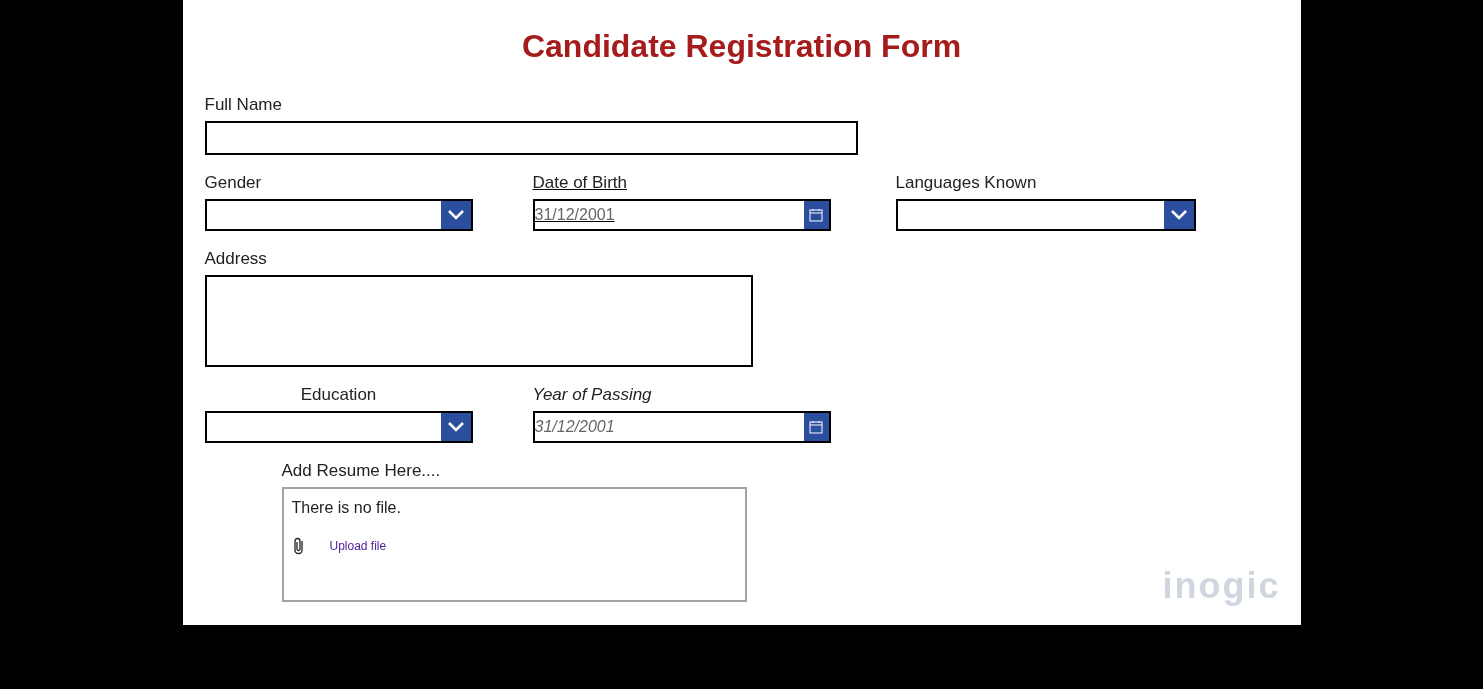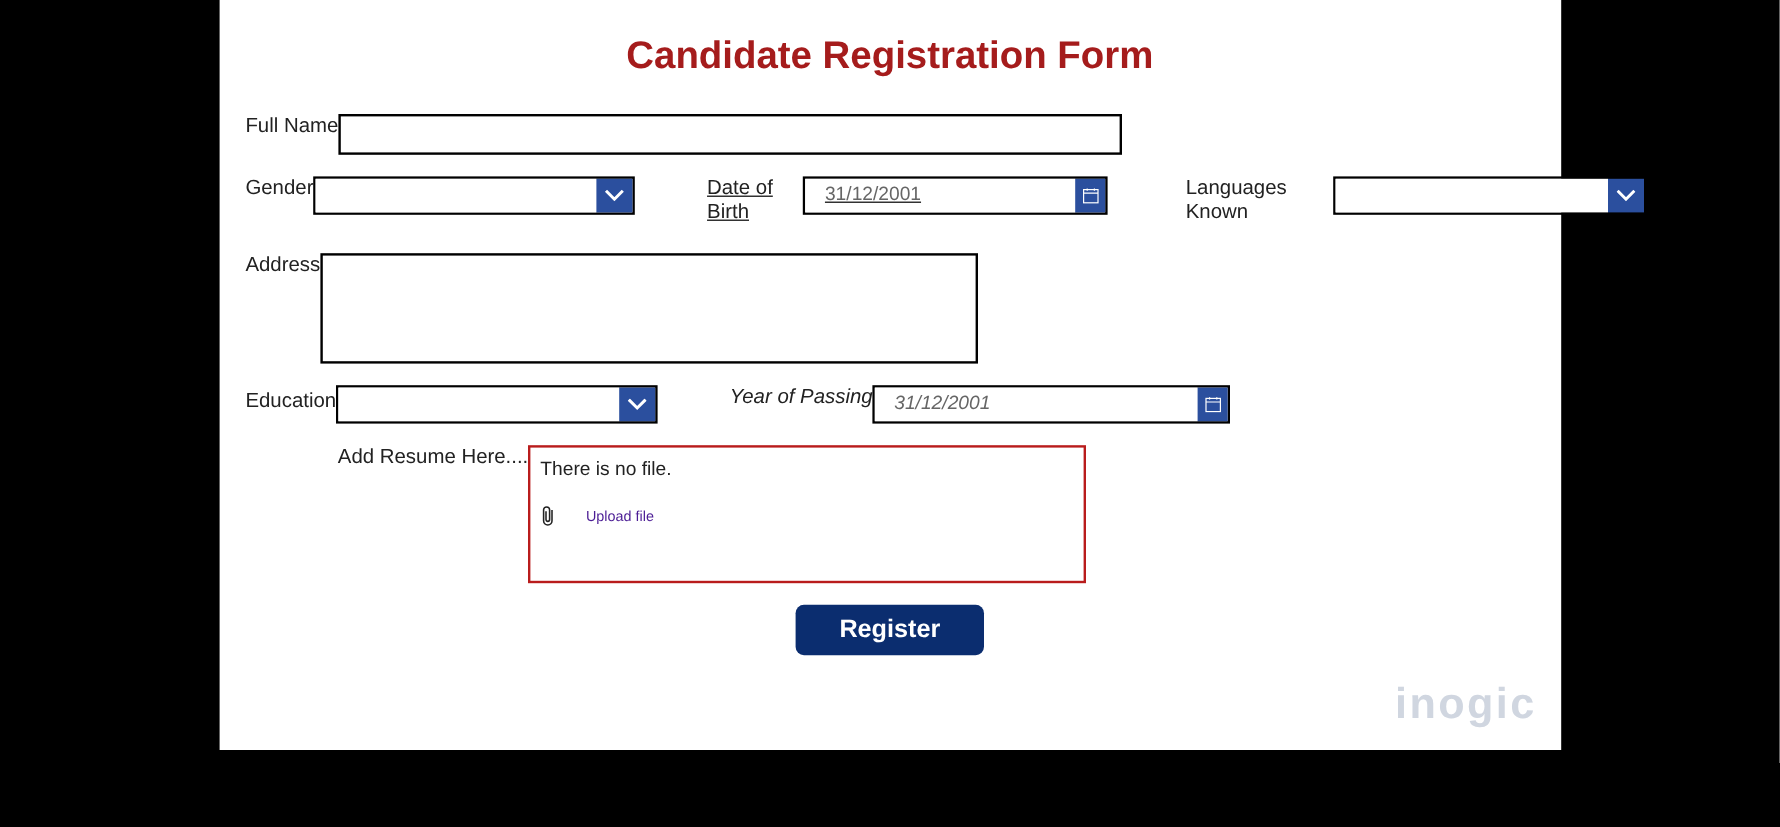--- a/index.html
+++ b/index.html
@@ -29,21 +29,21 @@
       font-weight: 700;
       margin-bottom: 30px;
     }
     .form-row {
       display: flex;
       gap: 0;
       margin-bottom: 18px;
     }
     .field {
       display: flex;
-      flex-direction: row;
+      flex-direction: column;
     }
     .field-label {
       font-size: 17px;
       color: #222;
       margin-bottom: 6px;
     }
     .text-input {
       border: 2px solid #000;
       height: 34px;
       font-size: 15px;
@@ -75,21 +75,21 @@
       display: flex;
       width: 298px;
       height: 32px;
       border: 2px solid #000;
     }
     .date-body {
       flex: 1;
       background: #fff;
       display: flex;
       align-items: center;
-      padding-left: 16px;
+      padding-left: 0;
       color: #666;
       font-size: 16px;
     }
     .date-btn {
       width: 25px;
       background: #2b4f9e;
       display: flex;
       align-items: center;
       justify-content: center;
       cursor: pointer;
@@ -98,21 +98,21 @@
       border: 2px solid #000;
       resize: none;
       outline: none;
       font-size: 15px;
       padding: 6px;
       font-family: inherit;
     }
     .address-ta { width: 548px; height: 92px; }
     .skills-ta { width: 548px; height: 108px; }
     .resume-box {
-      border: 2px solid #b91c1c;
+      border: 2px solid #a3a3a3;
       width: 465px;
       height: 115px;
       padding: 10px 8px;
     }
     .resume-status {
       font-size: 16px;
       color: #222;
       margin-bottom: 20px;
     }
     .upload-row {
@@ -251,16 +251,15 @@
         <div class="upload-row">
           <svg width="14" height="18" viewBox="0 0 14 18">
             <path d="M10 4 L10 13 C10 15 8.5 16.5 6.5 16.5 C4.5 16.5 3 15 3 13 L3 4 C3 2.5 4 1.5 5.5 1.5 C7 1.5 8 2.5 8 4 L8 12 C8 12.8 7.3 13.5 6.5 13.5 C5.7 13.5 5 12.8 5 12 L5 5" stroke="#222" stroke-width="1.3" fill="none"></path>
           </svg>
           <span class="upload-text">Upload file</span>
         </div>
       </div>
     </div>
   </div>
 
-  <button class="register-btn">Register</button>
 
   <div class="watermark">inogic</div>
 </div>
 
 </body></html>

